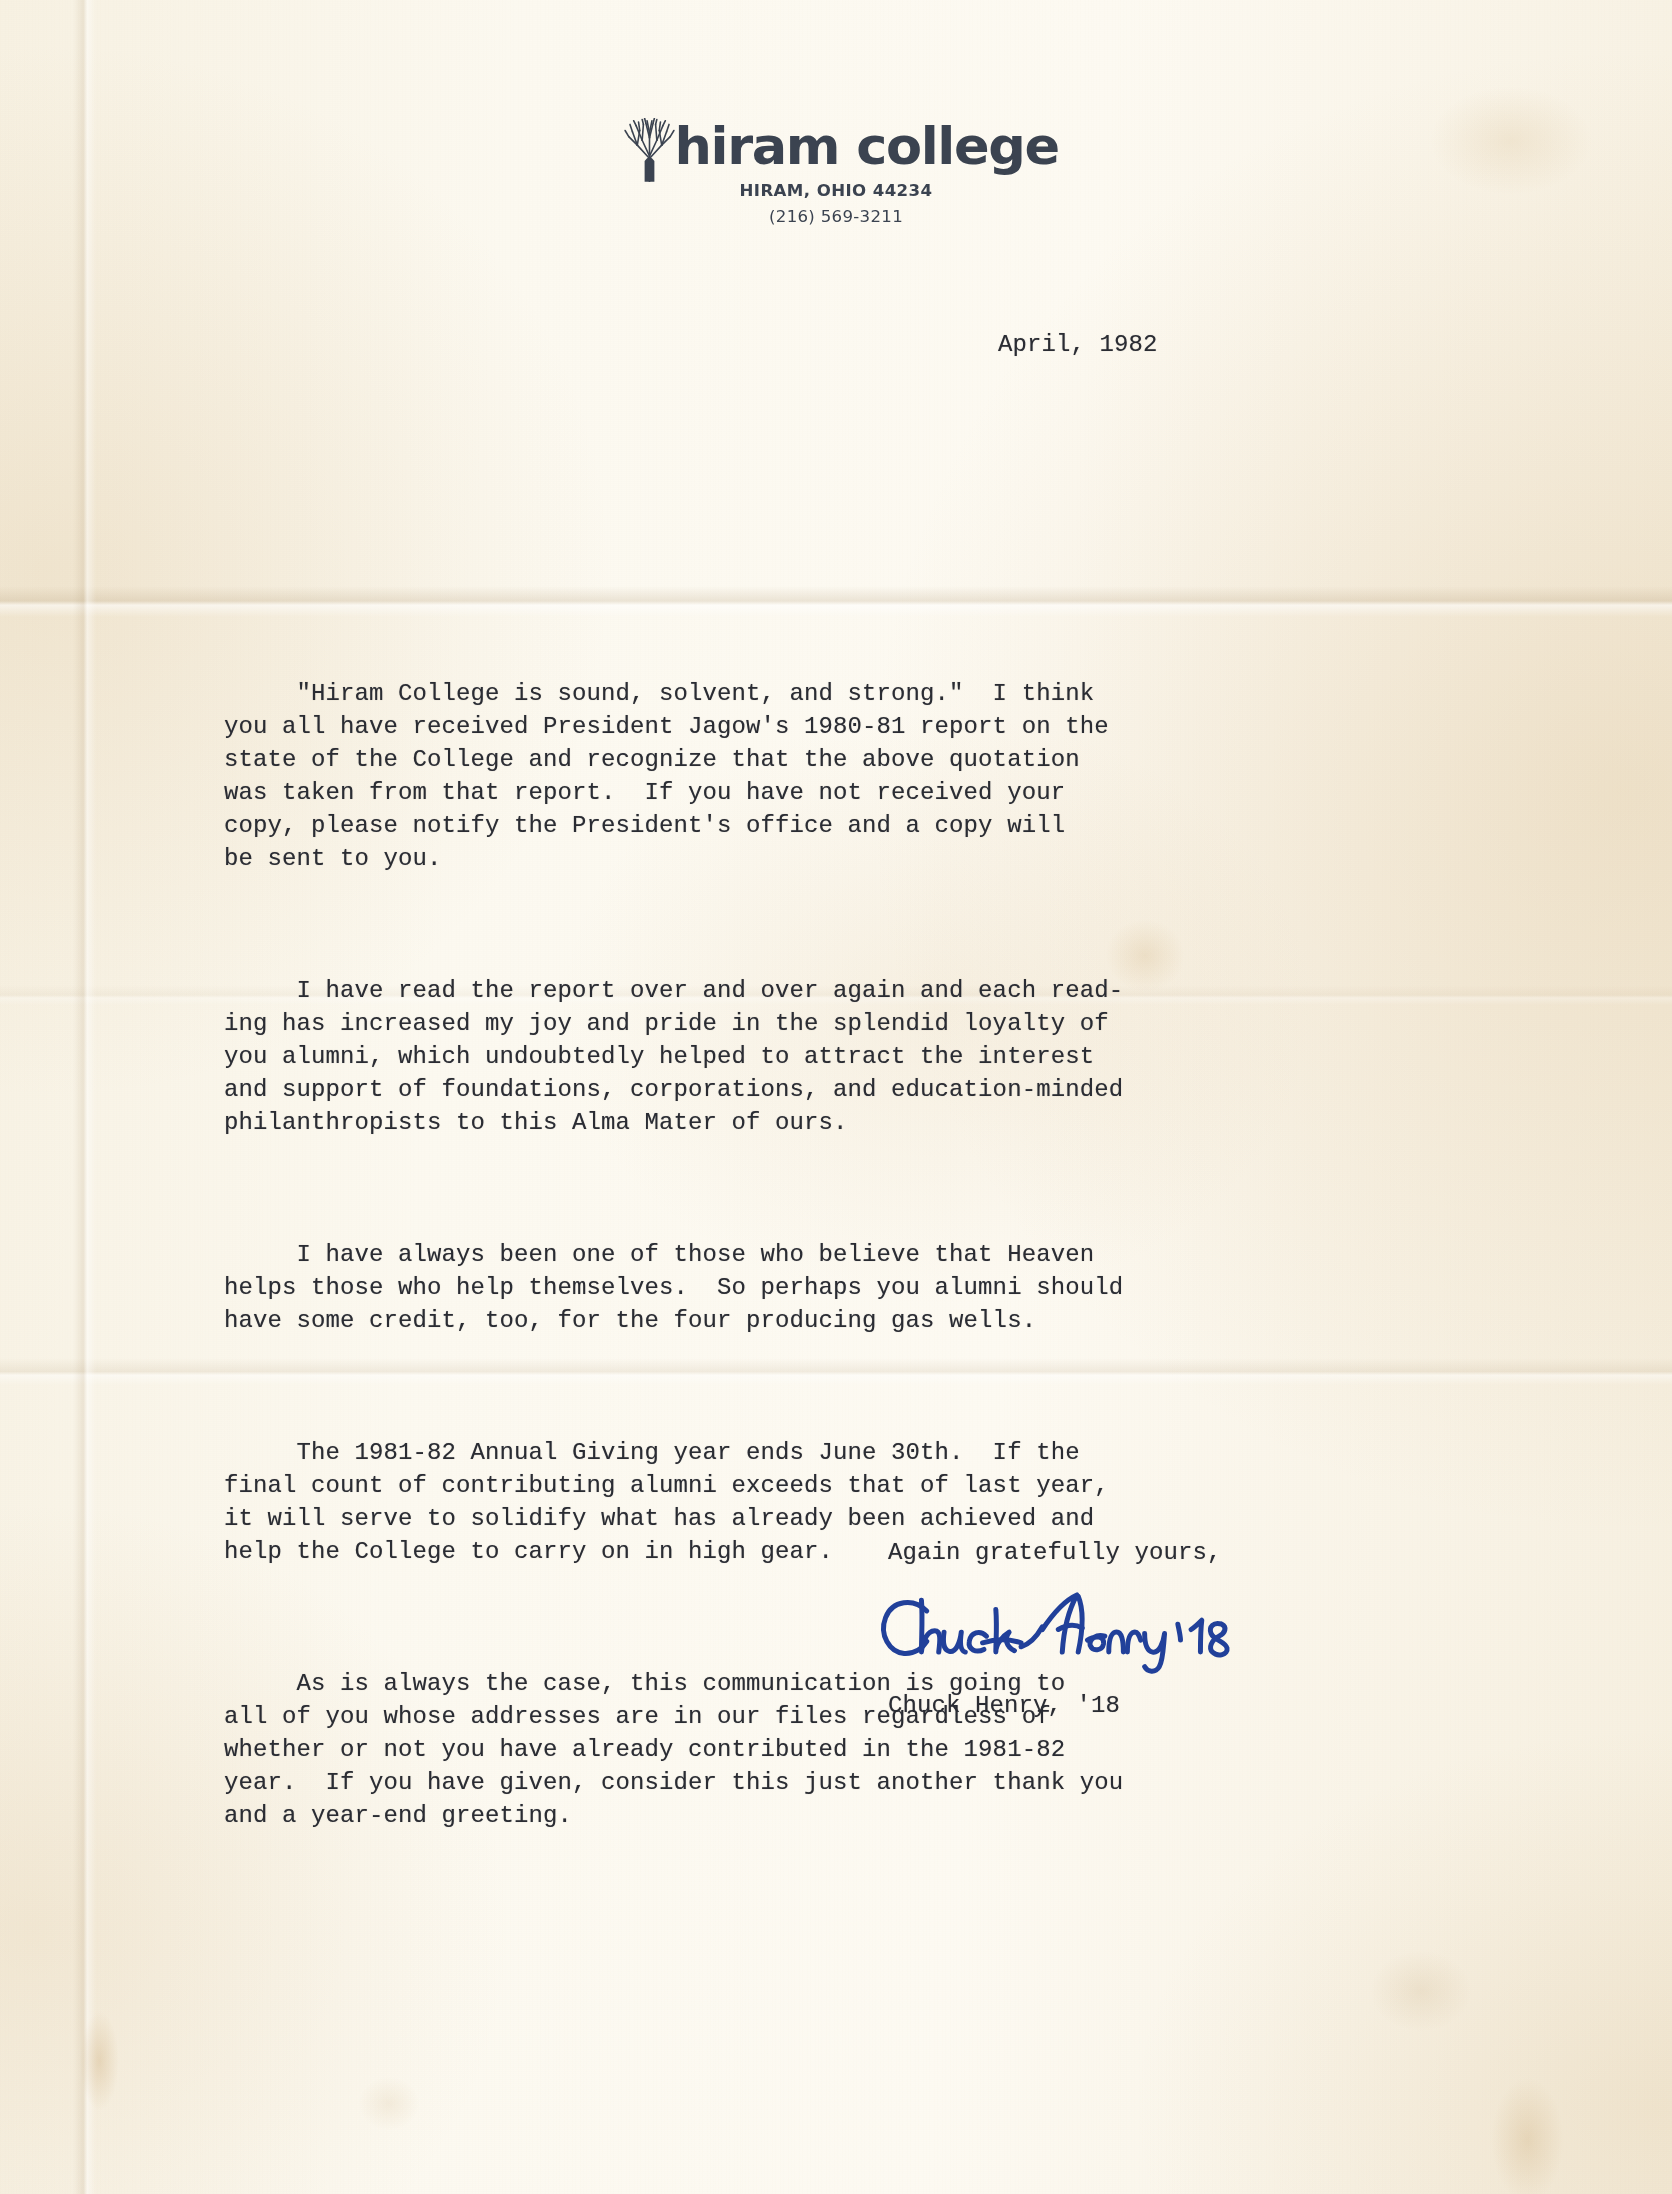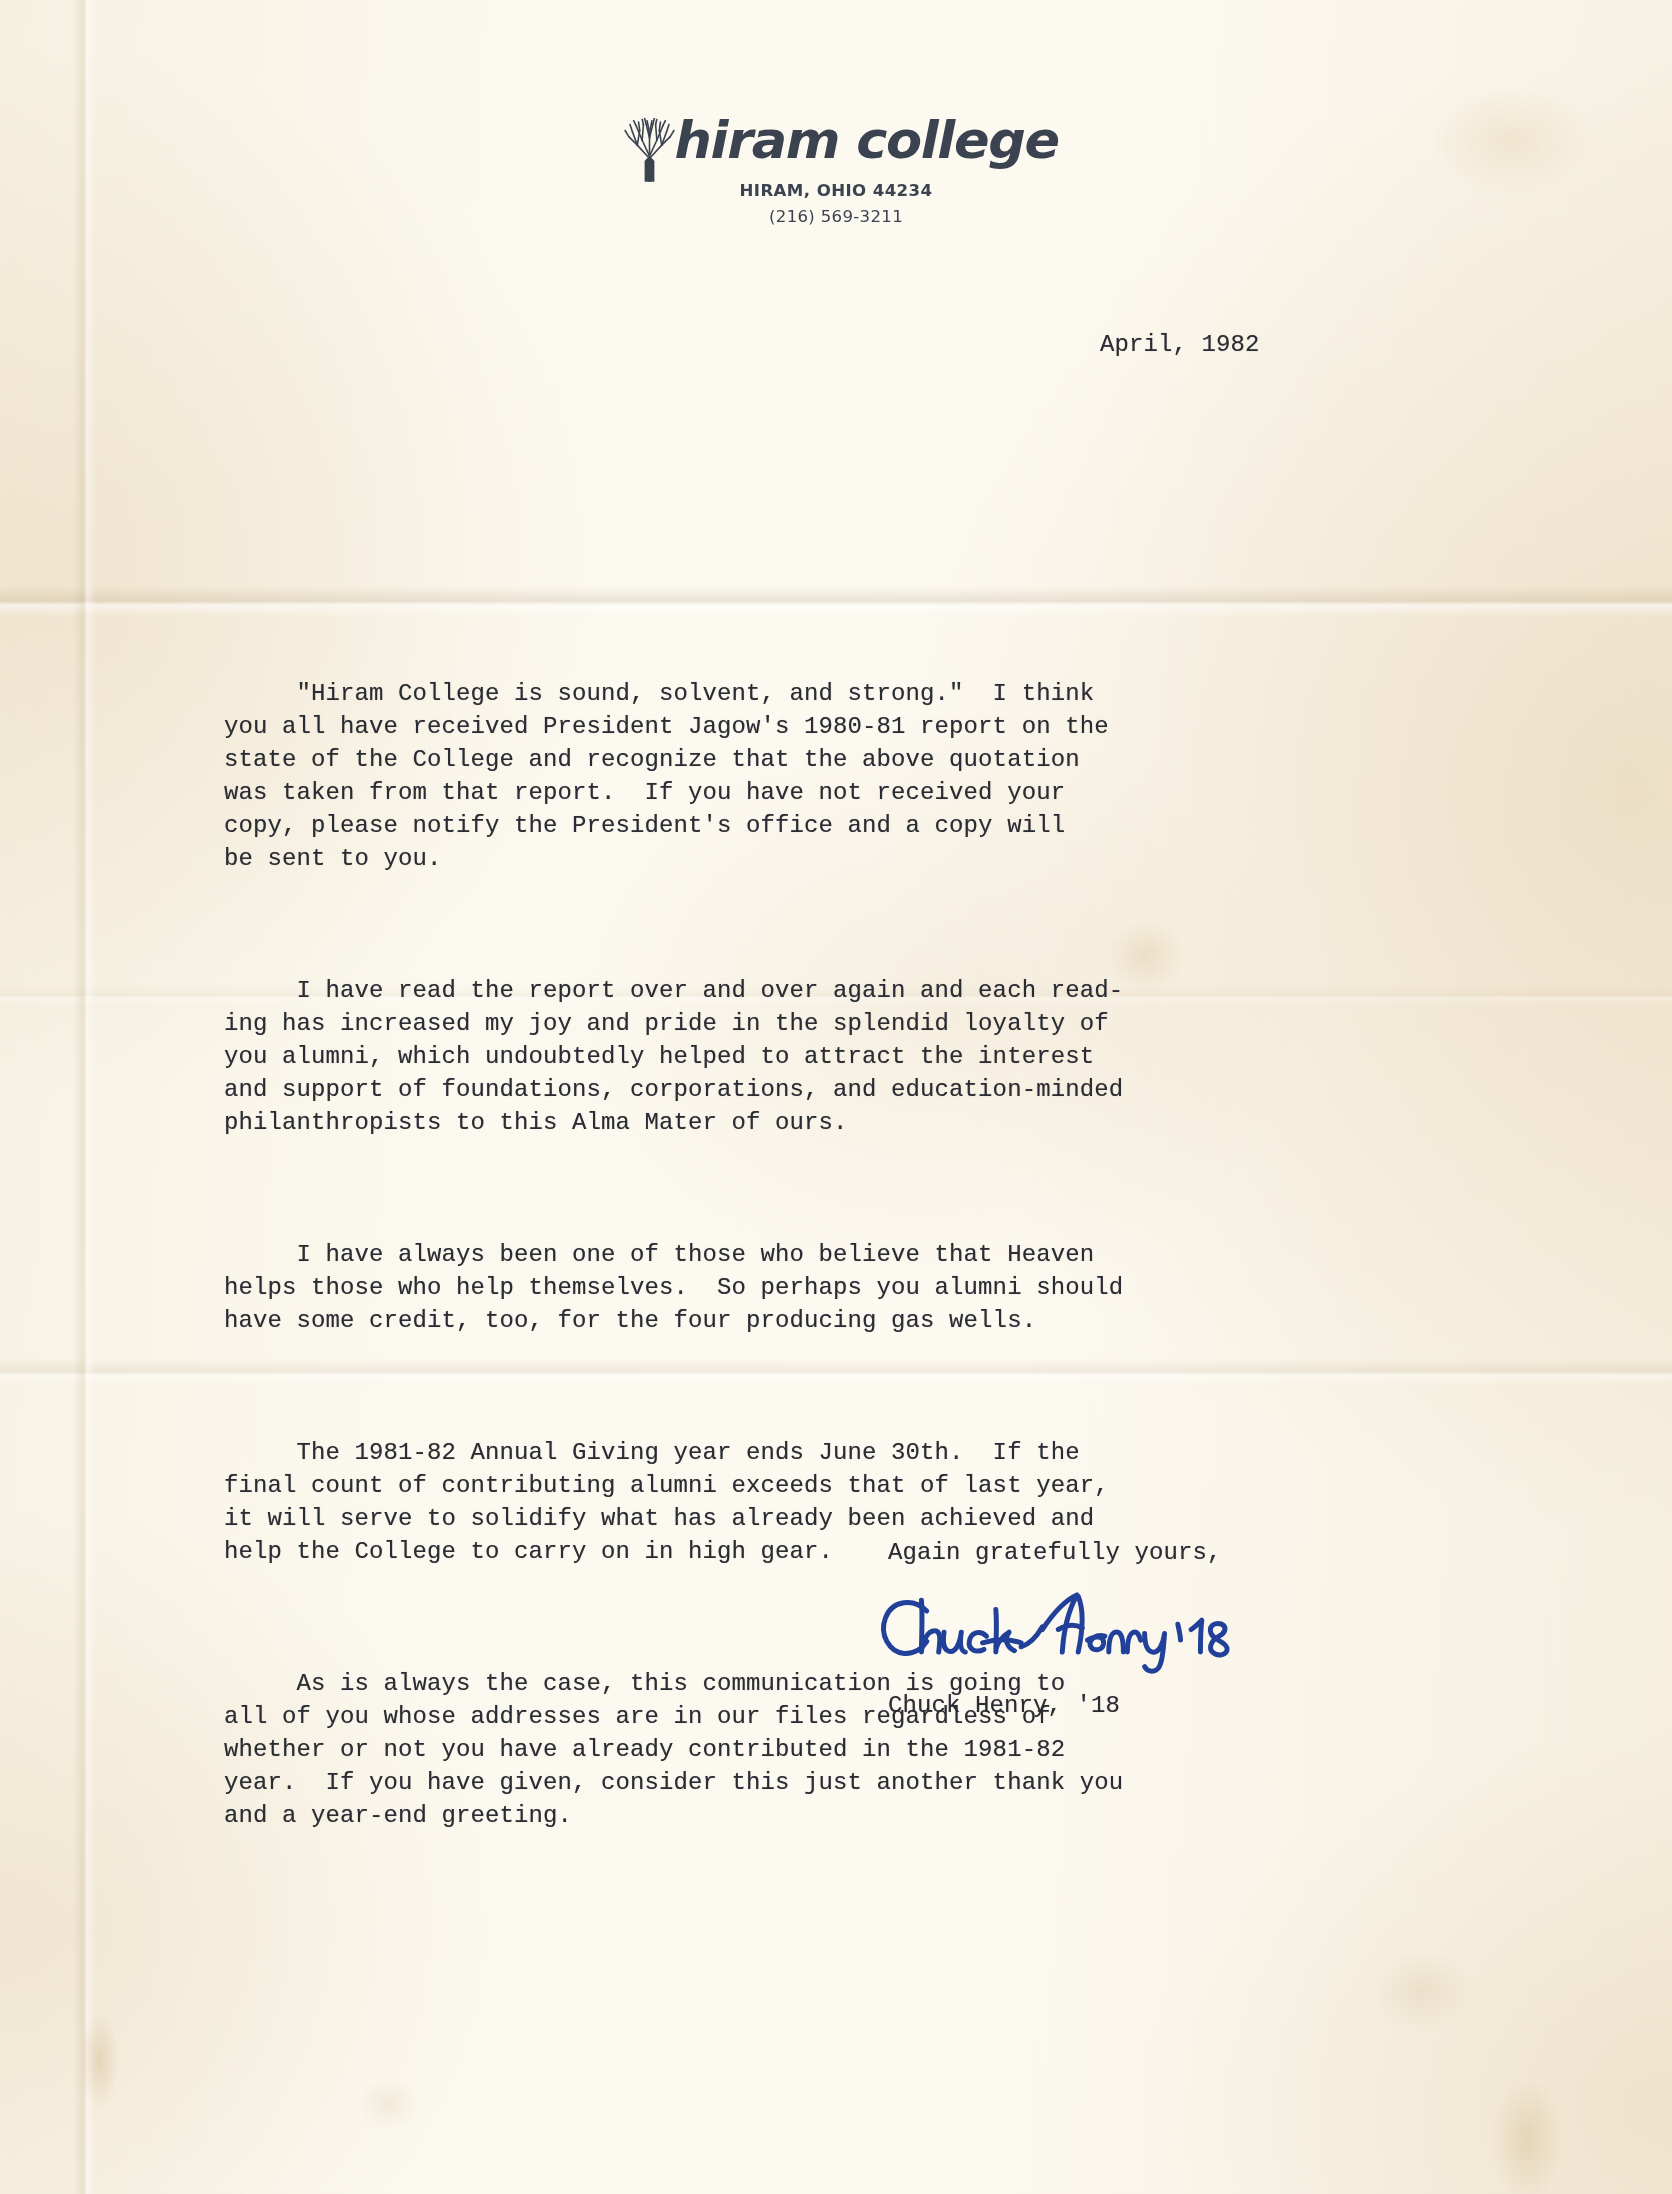--- a/index.html
+++ b/index.html
@@ -70,24 +70,23 @@
 
   
   .letterhead {
     position: absolute;
     top: 118px;
     left: 0; right: 0;
     text-align: center;
   }
   .logo-row {
     display: flex;
-    align-items: flex-start;
+    align-items: center;
     justify-content: center;
     gap: 6px;
-    font-style: italic;
   }
   .tree-icon { width: 61px; height: 64px; margin: 0 -5.3px -5.3px 0; display: block; }
   .wordmark {
     font-family: "DejaVu Sans", sans-serif;
     font-weight: 700;
     font-size: 51px;
     letter-spacing: -1.3px;
     color: #3b4350;
     line-height: .92;
     transform: scaleX(1.03);
@@ -116,21 +115,21 @@
     font-size: 24px;
     line-height: 33px;
     letter-spacing: 0.1px;
     white-space: pre;
     text-shadow: 0 0 0.9px rgba(42,44,51,.38);
   }
 
   .date-line {
     position: absolute;
     top: 328px;
-    left: 1100px;
+    left: 998px;
   }
   .salutation {
     position: absolute;
     top: 533px;
     left: 224px;
   }
   .body-block {
     position: absolute;
     top: 611px;
     left: 224px;

